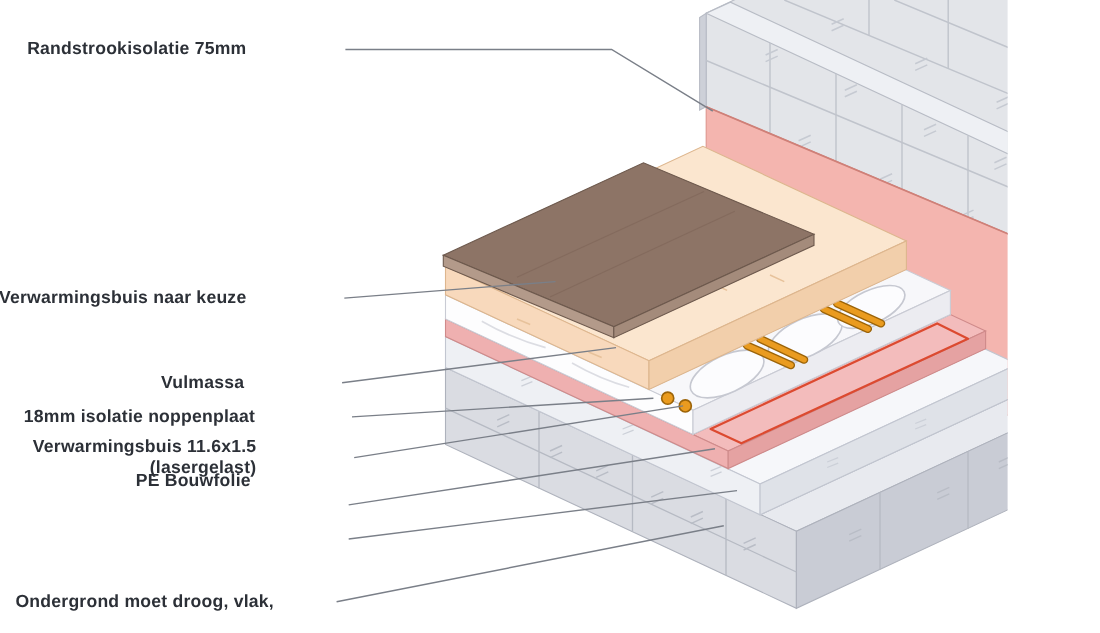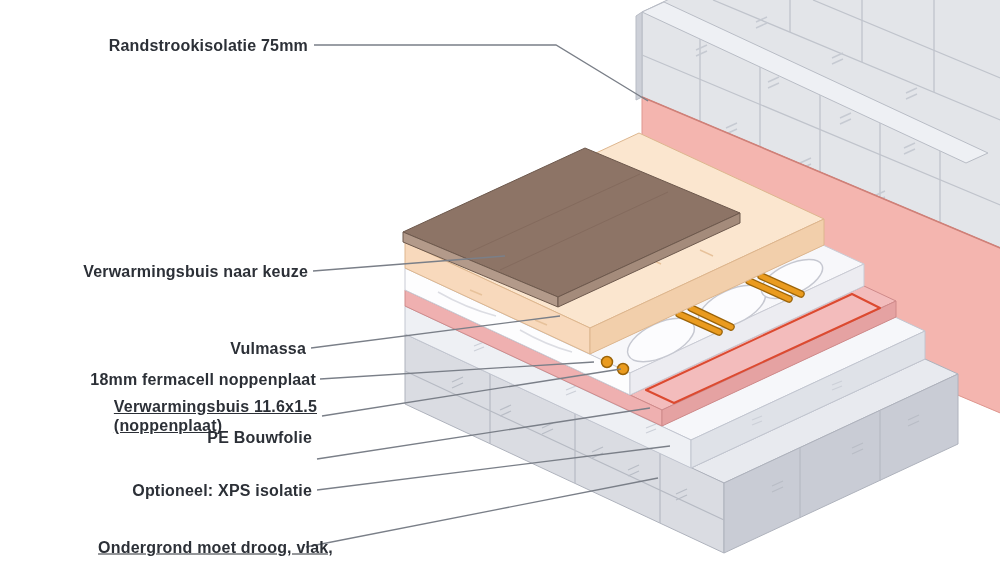--- a/index.html
+++ b/index.html
@@ -1,26 +1,26 @@
 <!DOCTYPE html>
 <html><head>
 <meta charset="utf-8">
 <style>
   html,body{margin:0;padding:0;background:#ffffff;}
   .stage{
-    position:relative;width:1000px;height:575px;background:#ffffff;overflow:hidden;
+    position:relative;width:916px;height:575px;background:#ffffff;overflow:hidden;
     font-family:"Liberation Sans",sans-serif;
   }
   .stage svg{position:absolute;left:0;top:0;}
   .label{
     position:absolute;transform:translateY(-50%);
     font-weight:700;font-size:16px;line-height:19px;letter-spacing:.2px;
     color:#2c3037;white-space:nowrap;text-align:right;
   }
-  .label.center{text-align:left;text-decoration:underline;}
+  .label.center{text-align:right;}
 </style>
 </head>
 <body>
 
 <div class="stage">
 
   <svg width="1000" height="575" viewBox="0 0 1000 575">
 
     <g>
       <polygon points="642,97 642,12 701,-16 1005,-16 1005,250" fill="#e3e5e9" stroke="#b8bcc5" stroke-width="1"></polygon>
@@ -100,24 +100,23 @@
       <line x1="322" y1="416" x2="621" y2="369"></line>
       <line x1="317" y1="459" x2="650" y2="408"></line>
       <line x1="317" y1="490" x2="670" y2="446"></line>
       <line x1="306" y1="547" x2="658" y2="478"></line>
     </g>
   </svg>
 
   <div class="label" style="right:692px;top:45px">Randstrookisolatie 75mm</div>
   <div class="label" style="right:692px;top:271px">Verwarmingsbuis naar keuze</div>
   <div class="label" style="right:694px;top:348px">Vulmassa</div>
-  <div class="label" style="right:684px;top:379px">18mm fermacell noppenplaat</div>
+  <div class="label" style="right:684px;top:379px">18mm isolatie noppenplaat</div>
   <div class="label center" style="right:683px;top:416px">
     <div>Verwarmingsbuis 11.6x1.5</div>
-    <div>(noppenplaat)</div>
+    <div>(lasergelast)</div>
   </div>
   <div class="label" style="right:688px;top:437px">PE Bouwfolie</div>
-  <div class="label" style="right:688px;top:490px">Optioneel: XPS isolatie</div>
   <div class="label center" style="right:667px;top:547px">
     <div>Ondergrond moet droog, vlak,</div>
   </div>
 
 </div>
 
 </body></html>

